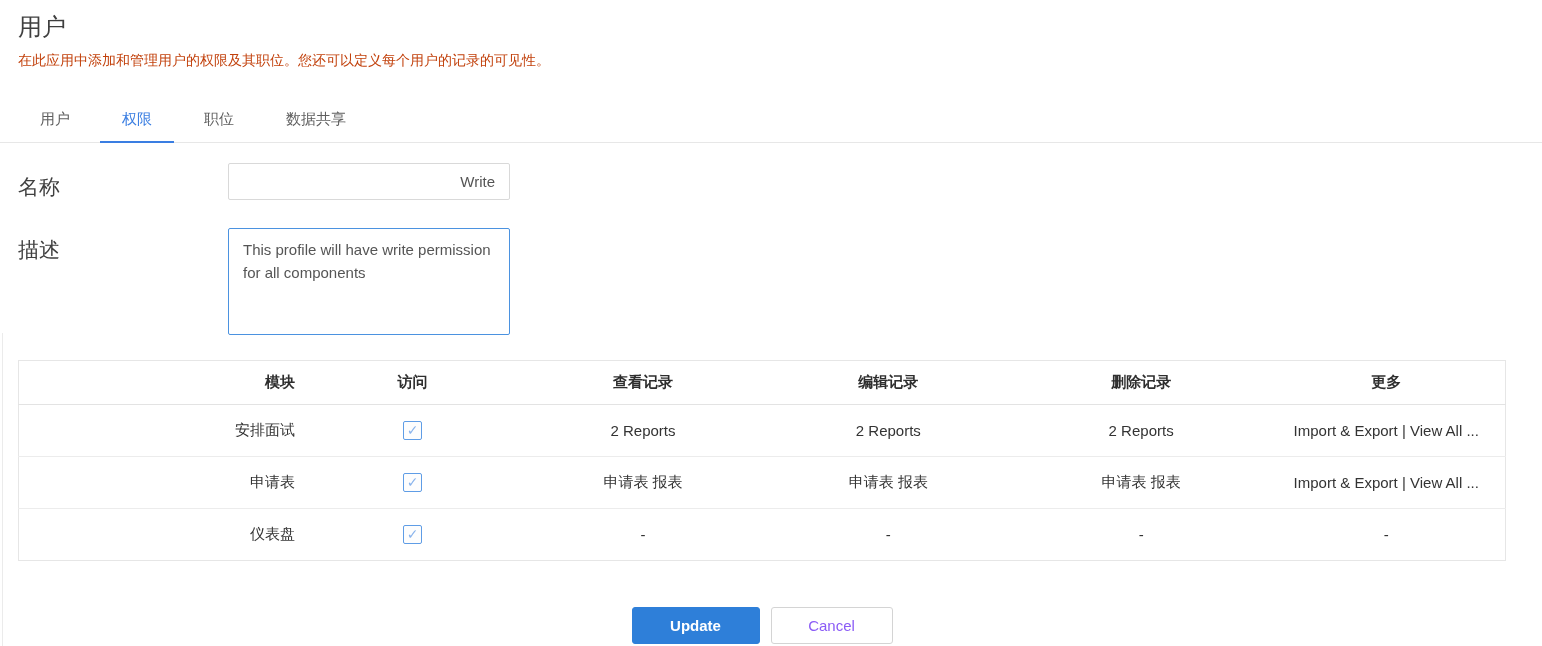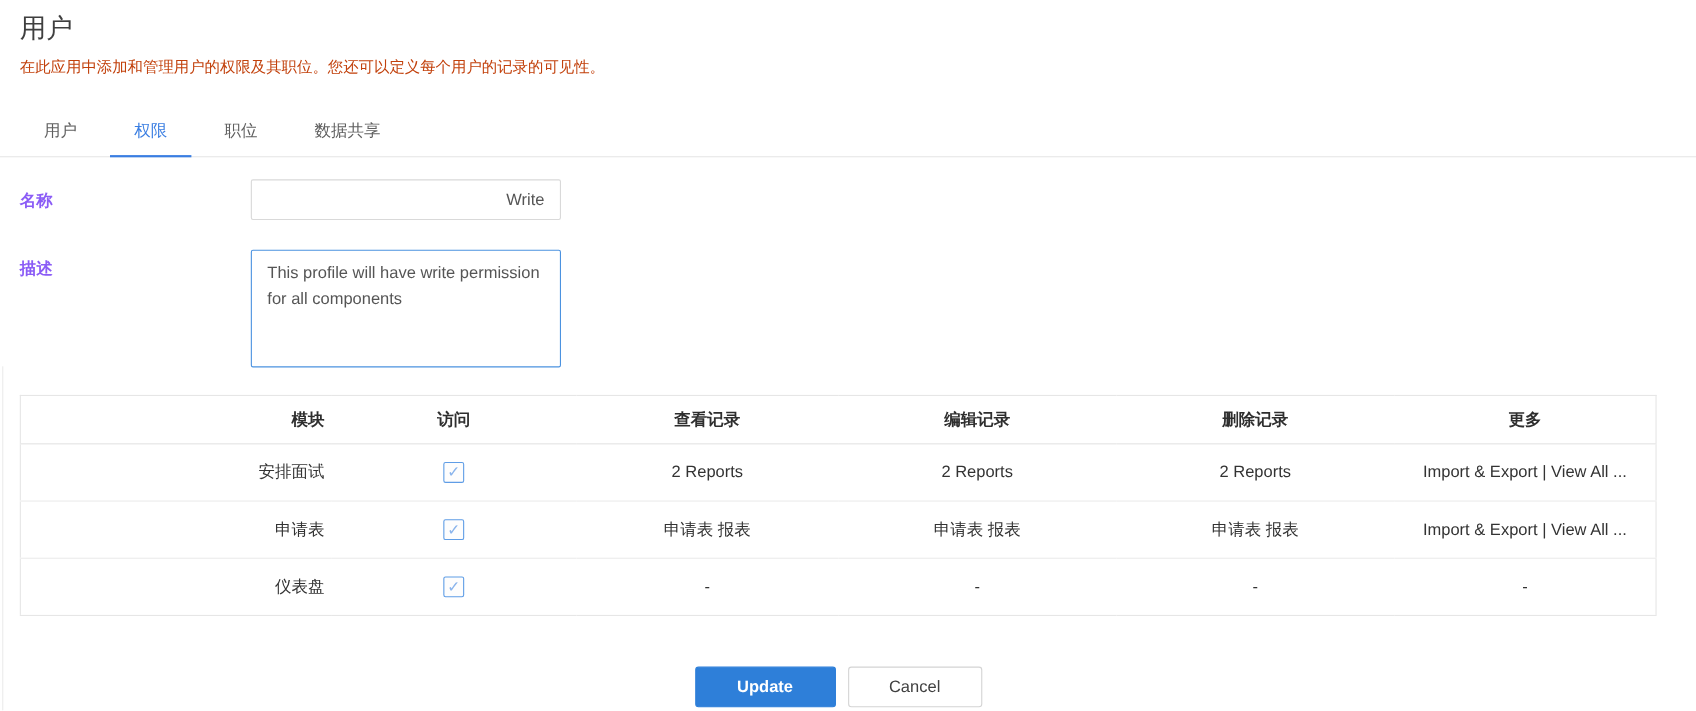--- a/index.html
+++ b/index.html
@@ -46,21 +46,21 @@
     color: var(--tab-active-blue, #3a7ee2);
     border-bottom-color: var(--tab-active-blue, #3a7ee2);
   }
 
   
   .form-row { display: flex; }
   .form-row.name-row { margin-top: 20px; }
   .form-row.desc-row { margin-top: 27px; }
   .form-label {
     width: 210px; flex: 0 0 210px;
-    font-size: 15px; color: #8b5cf6; font-weight: bold;
+    font-size: 21px; color: #404040;
   }
   .name-row .form-label { padding-top: 10px; }
   .desc-row .form-label { padding-top: 8px; }
   .text-input {
     width: 282px; height: 37px;
     border: 1px solid #d9d9d9; border-radius: 2px;
     padding: 0 14px; font-size: 15px; color: #555;
     font-family: "Liberation Sans", sans-serif;
     outline: none; background: #fff; text-align: right;
   }
@@ -124,21 +124,21 @@
   .btn-update {
     width: 128px;
     background: var(--accent-blue, #2e7fd9);
     border: 1px solid var(--accent-blue, #2e7fd9);
     color: #fff; font-weight: 700;
   }
   .btn-cancel {
     width: 122px;
     background: #fff;
     border: 1px solid #d4d4d4;
-    color: #404040;
+    color: #8b5cf6;
   }
 </style>
 </head>
 <body>
 
 <div class="panel-edge"></div>
 
 <div class="page">
 
   <h1 class="page-title">用户</h1>

